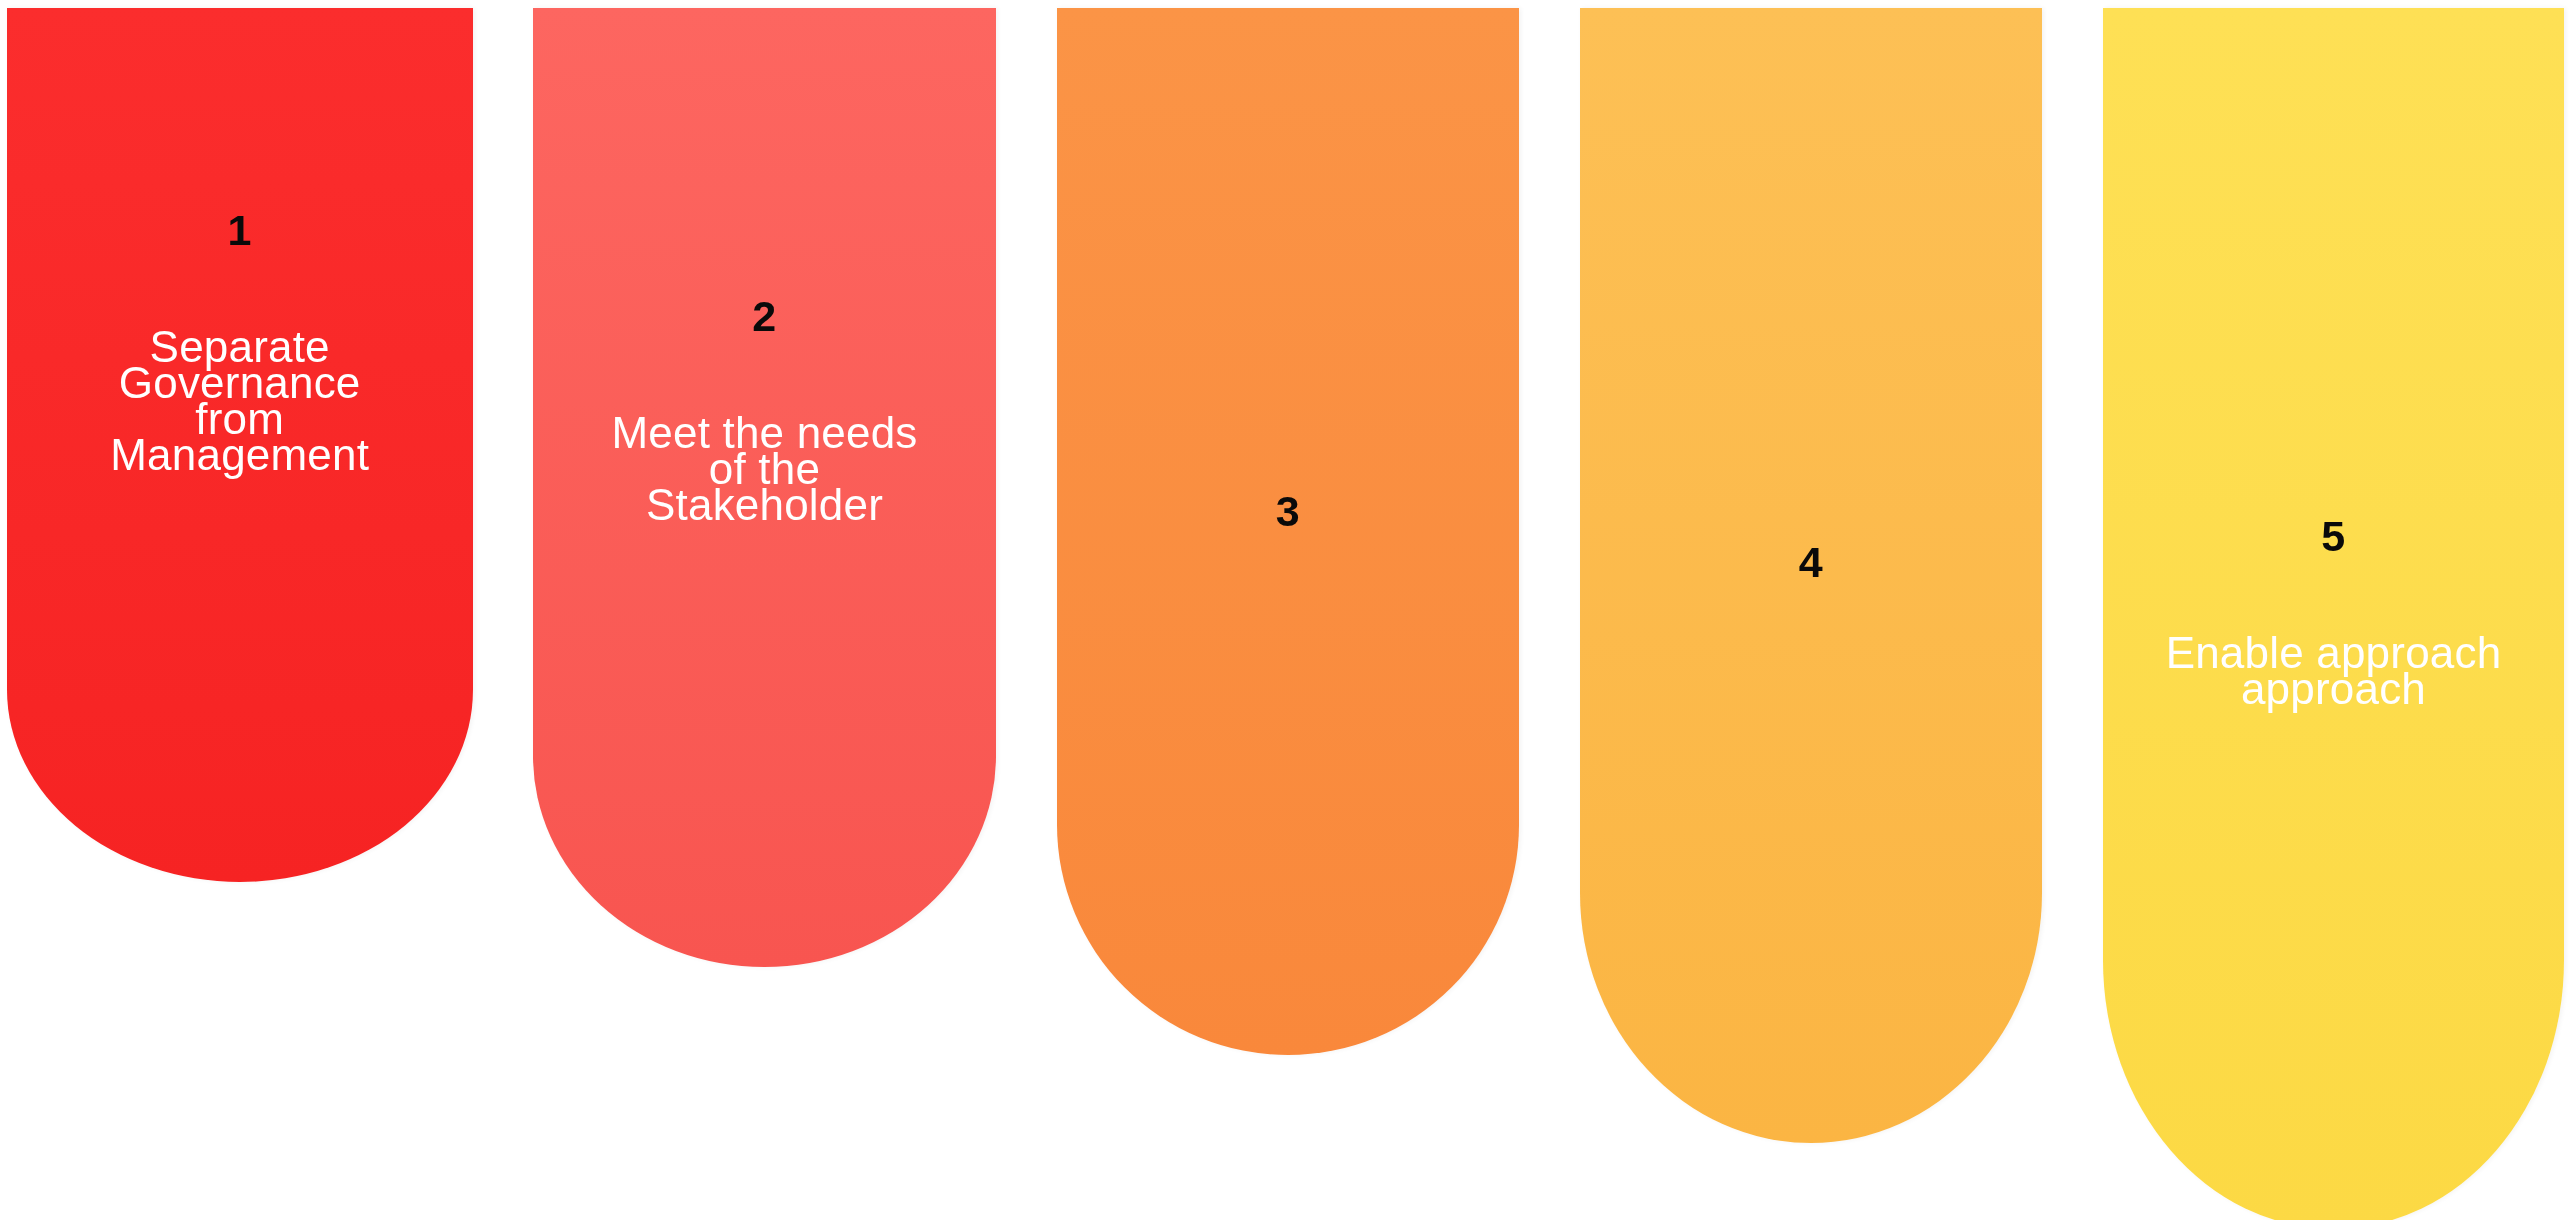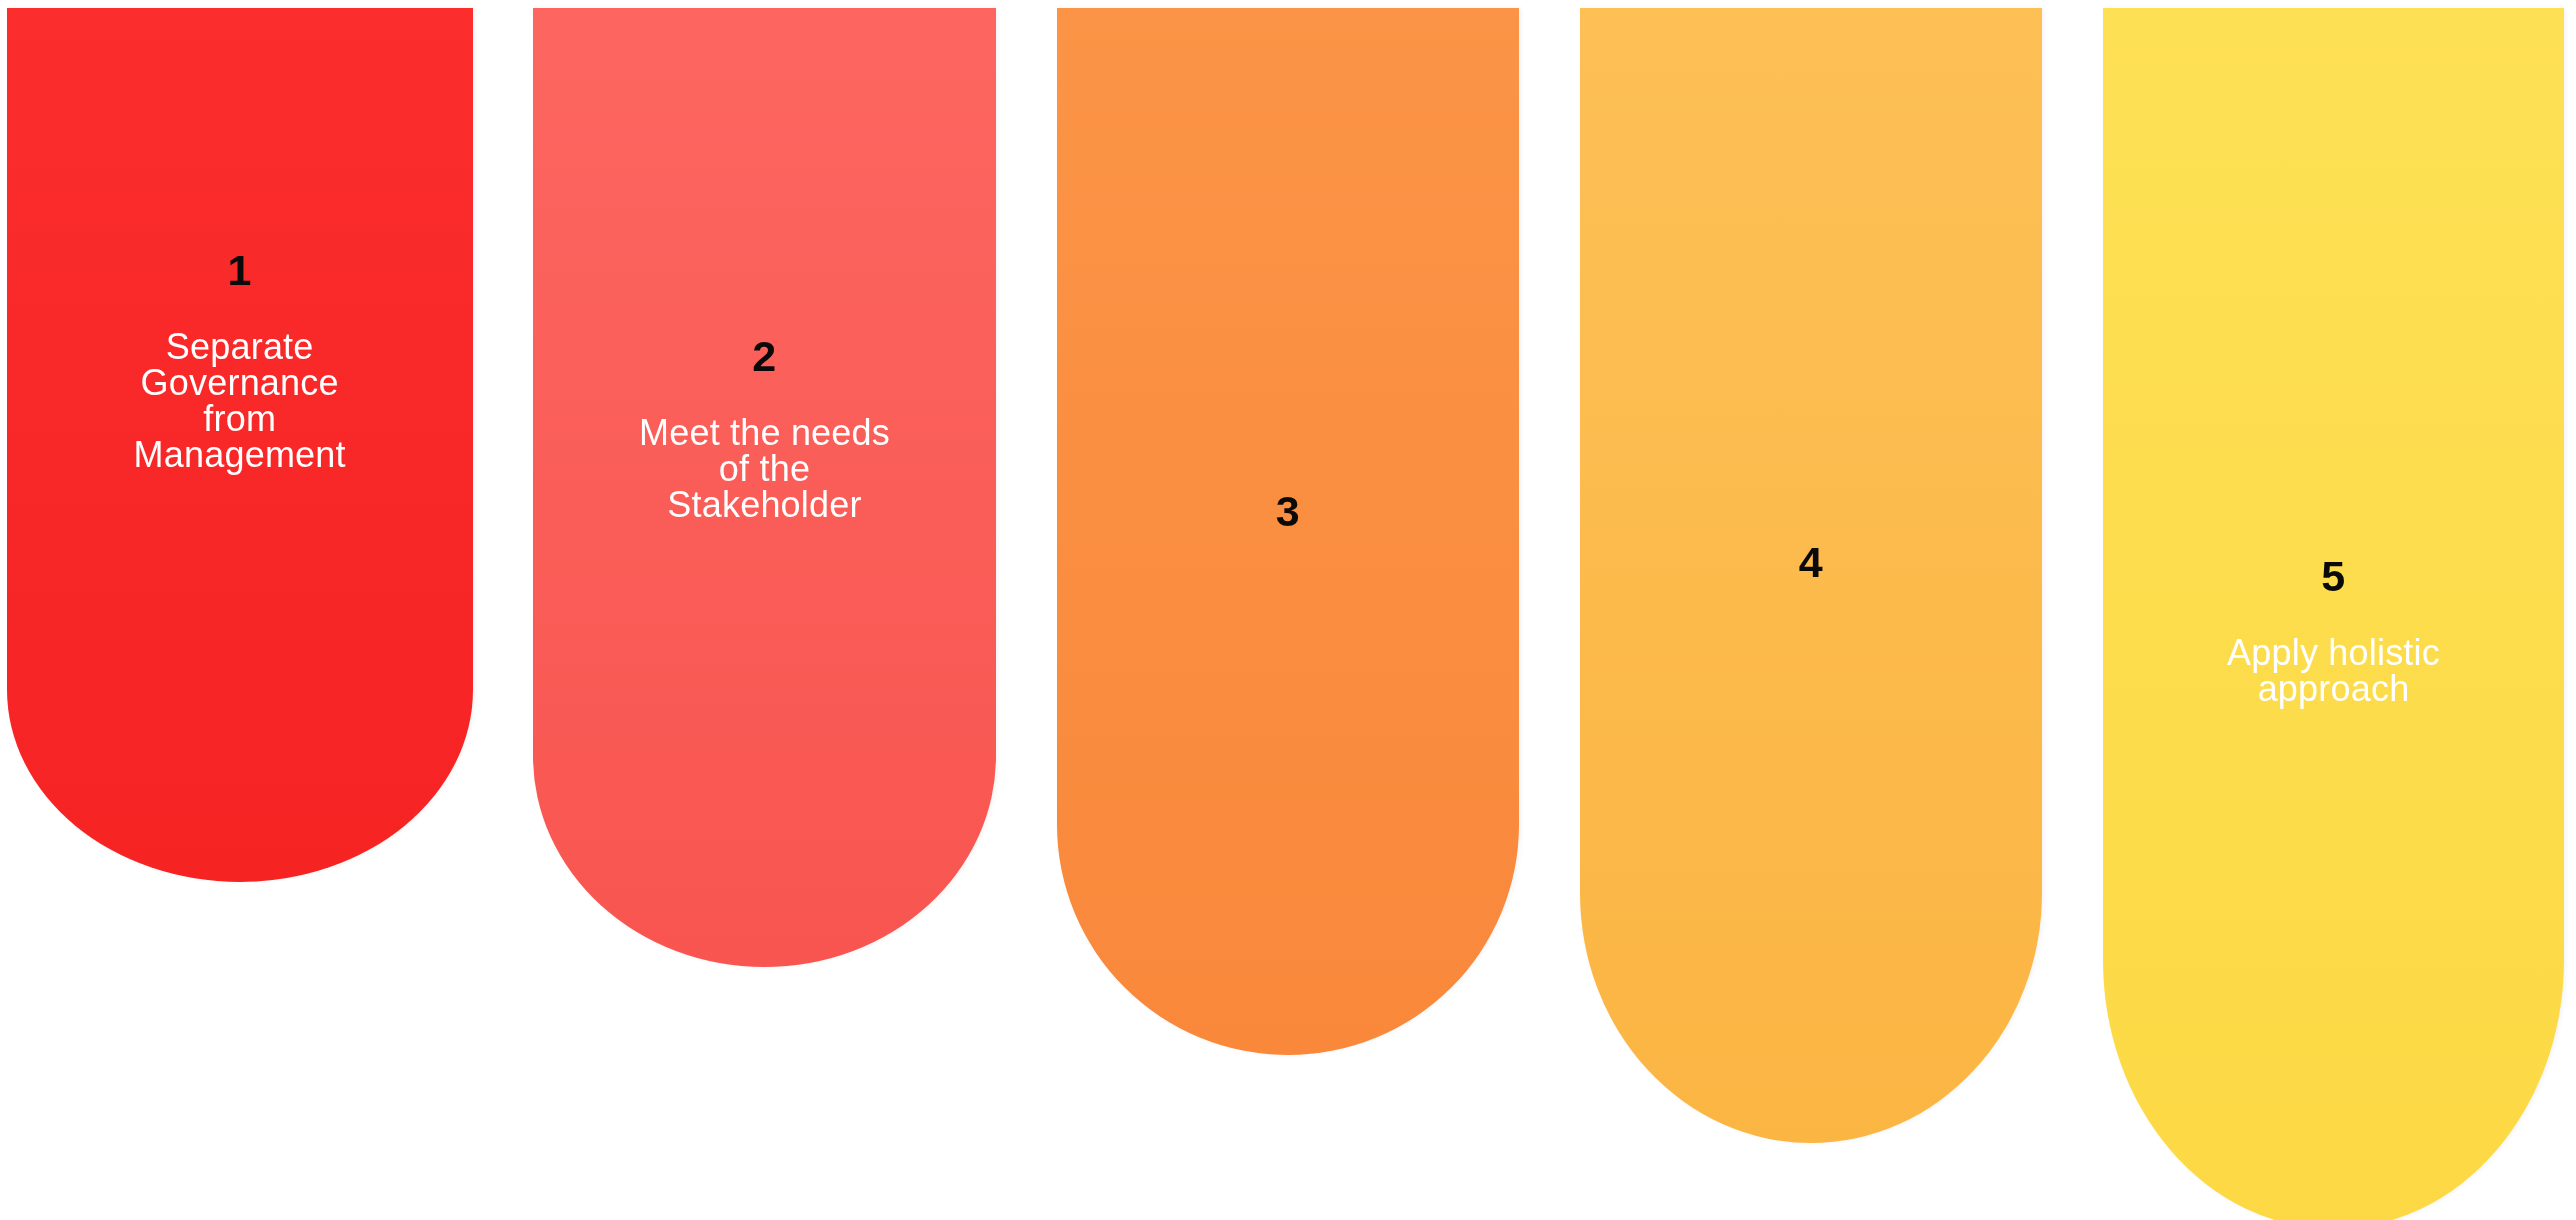--- a/index.html
+++ b/index.html
@@ -42,26 +42,27 @@
   }
   .bar-number {
     font-size: 43px;
     font-weight: bold;
     color: #0a0a0a;
     line-height: 1.0;
     letter-spacing: 0.4px;
     margin-bottom: 37px;
   }
   .bar-label {
-    font-size: 36px;
+    font-size: 44px;
     font-weight: 400;
     color: #ffffff;
     line-height: 36px;
     letter-spacing: 0.2px;
     white-space: pre-line;
+    margin-top: 40px;
   }
 </style>
 </head>
 <body>
 
 <div id="stage">
     <div class="bar" style="left: 6.7px; width: 466px; height: 874px; background: linear-gradient(rgb(251, 45, 45) 0%, rgb(246, 35, 35) 100%); z-index: 10;">
       <div class="bar-inner" style="padding-bottom: 409px;">
         <div class="bar-number">1</div>
         <div class="bar-label">Separate
@@ -84,18 +85,18 @@
       </div>
     </div>
     <div class="bar" style="left: 1580px; width: 462px; height: 1135px; background: linear-gradient(rgb(253, 192, 85) 0%, rgb(251, 181, 67) 100%); z-index: 7;">
       <div class="bar-inner" style="padding-bottom: 522px;">
         <div class="bar-number">4</div>
       </div>
     </div>
     <div class="bar" style="left: 2103px; width: 461px; height: 1221px; background: linear-gradient(rgb(254, 224, 85) 0%, rgb(252, 217, 68) 100%); z-index: 6;">
       <div class="bar-inner" style="padding-bottom: 522px;">
         <div class="bar-number">5</div>
-        <div class="bar-label">Apply holistic
+        <div class="bar-label">Enable approach
 approach</div>
       </div>
     </div>
   </div>
 
 
 </body></html>

